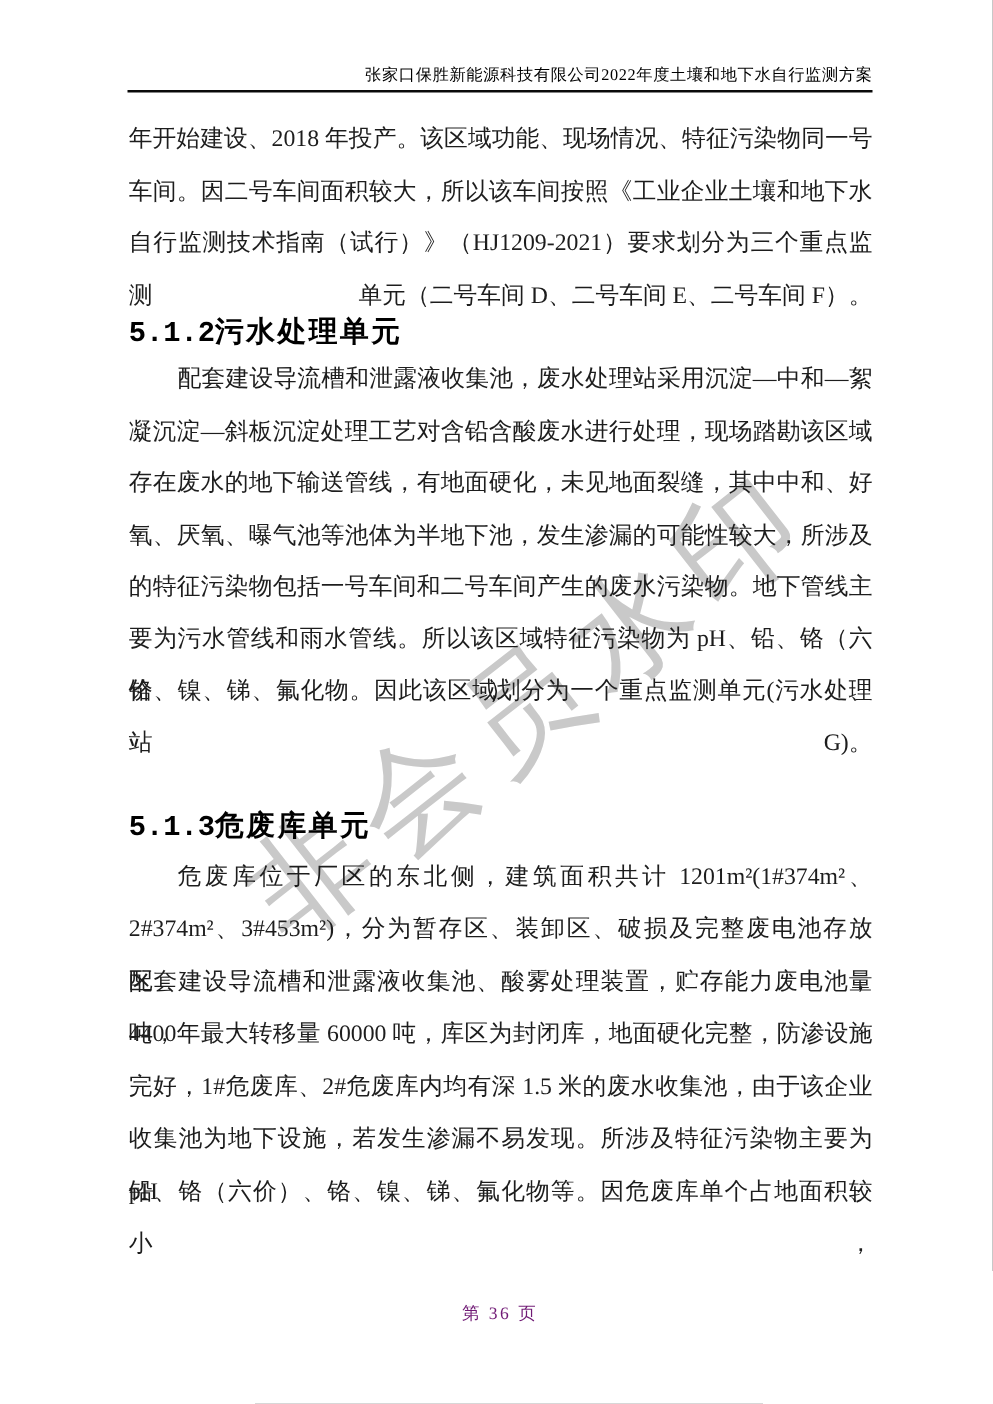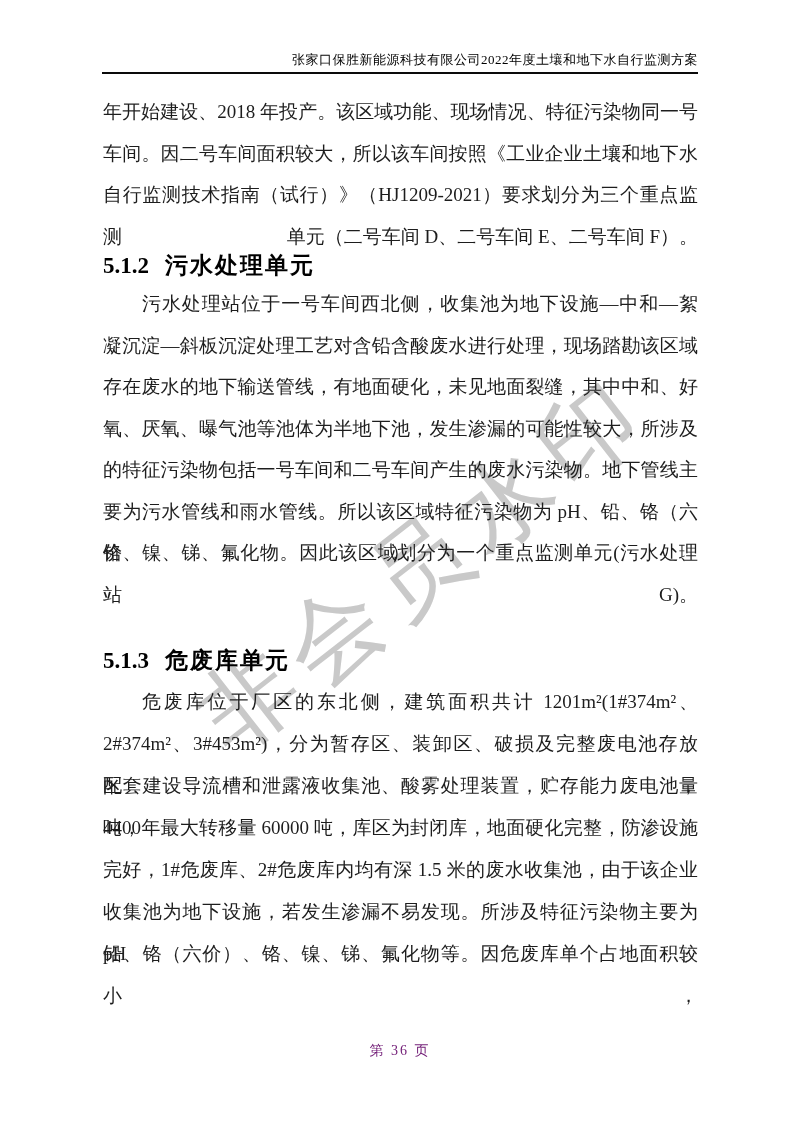--- a/index.html
+++ b/index.html
@@ -47,21 +47,21 @@
   #para3{top:681px;}
   #para3 .line{height:42px;line-height:42px;}
   
   .sec-heading{
     position:absolute;left:103px;margin:0;z-index:1;
     font-size:23px;line-height:36px;height:36px;
     color:#000;font-weight:bold;white-space:nowrap;
   }
   #heading-512{top:247px;}
   #heading-513{top:642px;}
-  .sec-num{font-family:Liberation Serif, serif;margin-right:16px;}
+  .sec-num{font-family:Liberation Mono, monospace;margin-right:0;}
   .sec-title{font-family:"Liberation Sans",sans-serif;letter-spacing:2px;}
   
   .doc-footer{
     position:absolute;top:1042px;left:102px;width:596px;
     text-align:center;font-size:14px;color:#701a75;z-index:2;
     letter-spacing:2px;
   }
 </style>
 </head>
 <body>
@@ -78,21 +78,21 @@
     <div class="line just">车间。因二号车间面积较大，所以该车间按照《工业企业土壤和地下水</div>
     <div class="line just">自行监测技术指南（试行）》（HJ1209-2021）要求划分为三个重点监测</div>
     <div class="line">单元（二号车间 D、二号车间 E、二号车间 F）。</div>
   </div>
 
   <h2 class="sec-heading" id="heading-512">
     <span class="sec-num">5.1.2</span><span class="sec-title">污水处理单元</span>
   </h2>
 
   <div class="para" id="para2">
-    <div class="line just indent">污水处理站位于一号车间西北侧，收集池为地下设施—中和—絮</div>
+    <div class="line just indent">配套建设导流槽和泄露液收集池，废水处理站采用沉淀—中和—絮</div>
     <div class="line just">凝沉淀—斜板沉淀处理工艺对含铅含酸废水进行处理，现场踏勘该区域</div>
     <div class="line just">存在废水的地下输送管线，有地面硬化，未见地面裂缝，其中中和、好</div>
     <div class="line just">氧、厌氧、曝气池等池体为半地下池，发生渗漏的可能性较大，所涉及</div>
     <div class="line just">的特征污染物包括一号车间和二号车间产生的废水污染物。地下管线主</div>
     <div class="line just">要为污水管线和雨水管线。所以该区域特征污染物为 pH、铅、铬（六价）、</div>
     <div class="line just">铬、镍、锑、氟化物。因此该区域划分为一个重点监测单元(污水处理站</div>
     <div class="line">G)。</div>
   </div>
 
   <h2 class="sec-heading" id="heading-513">

